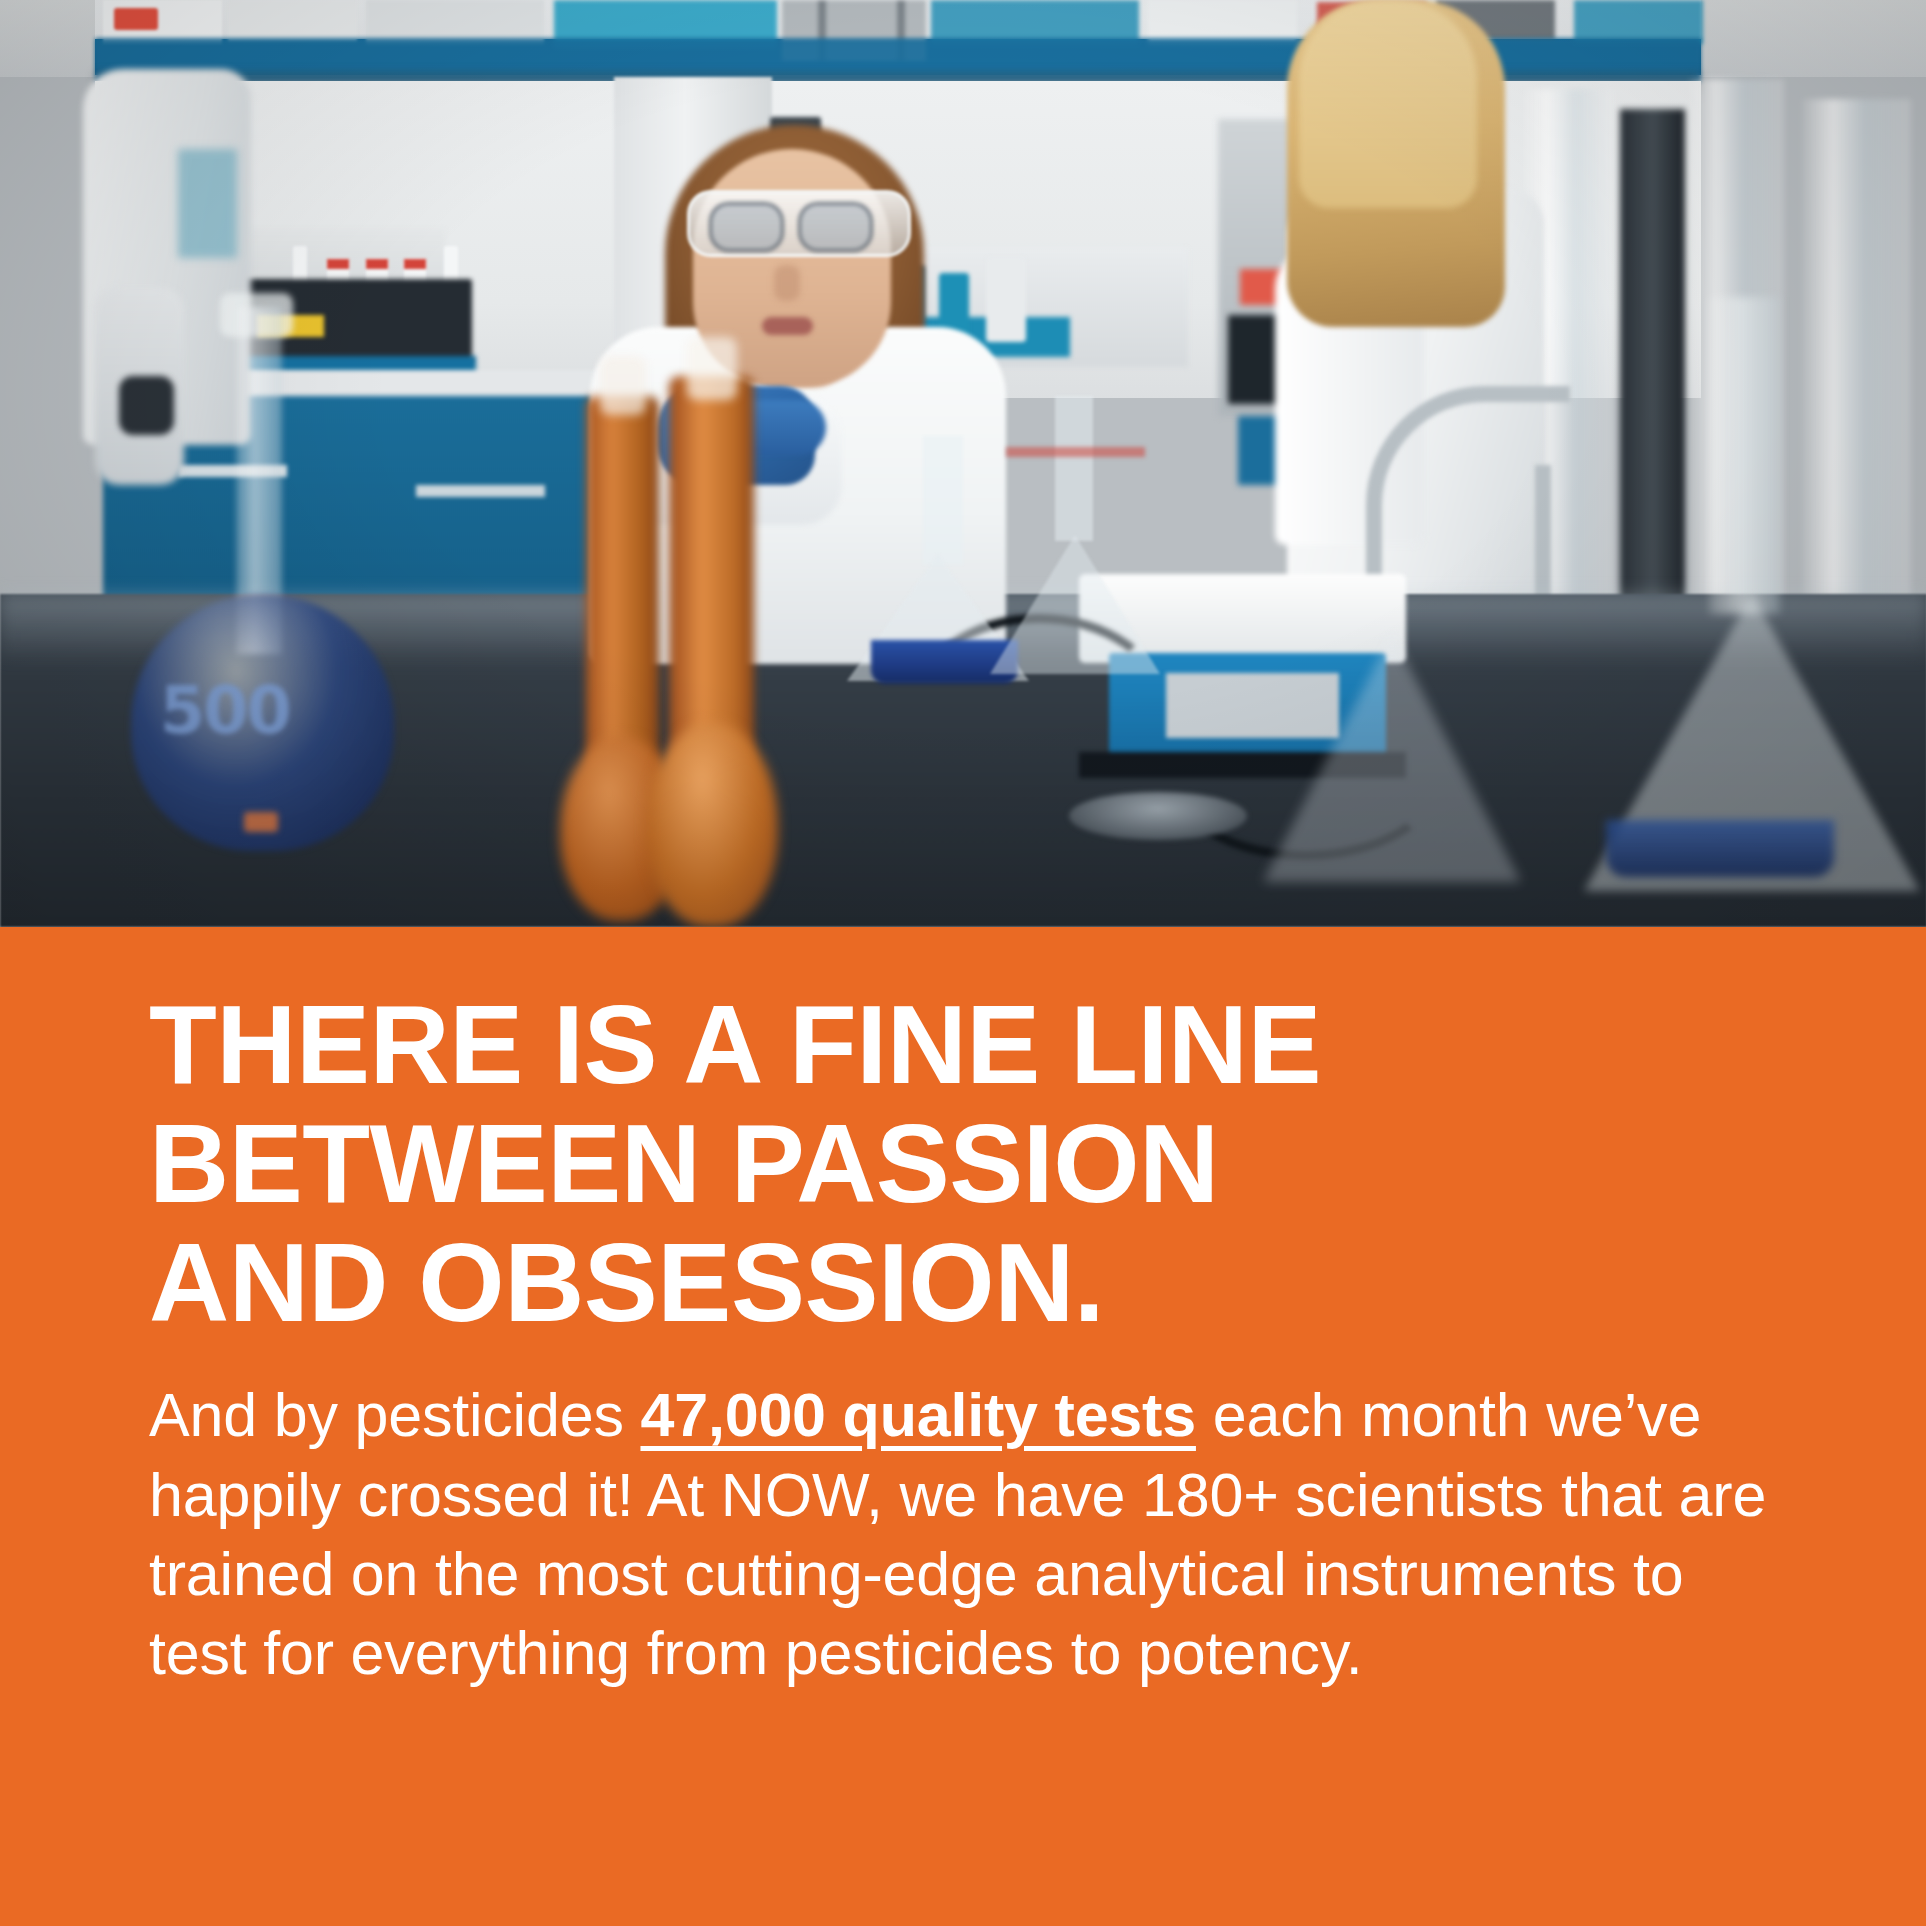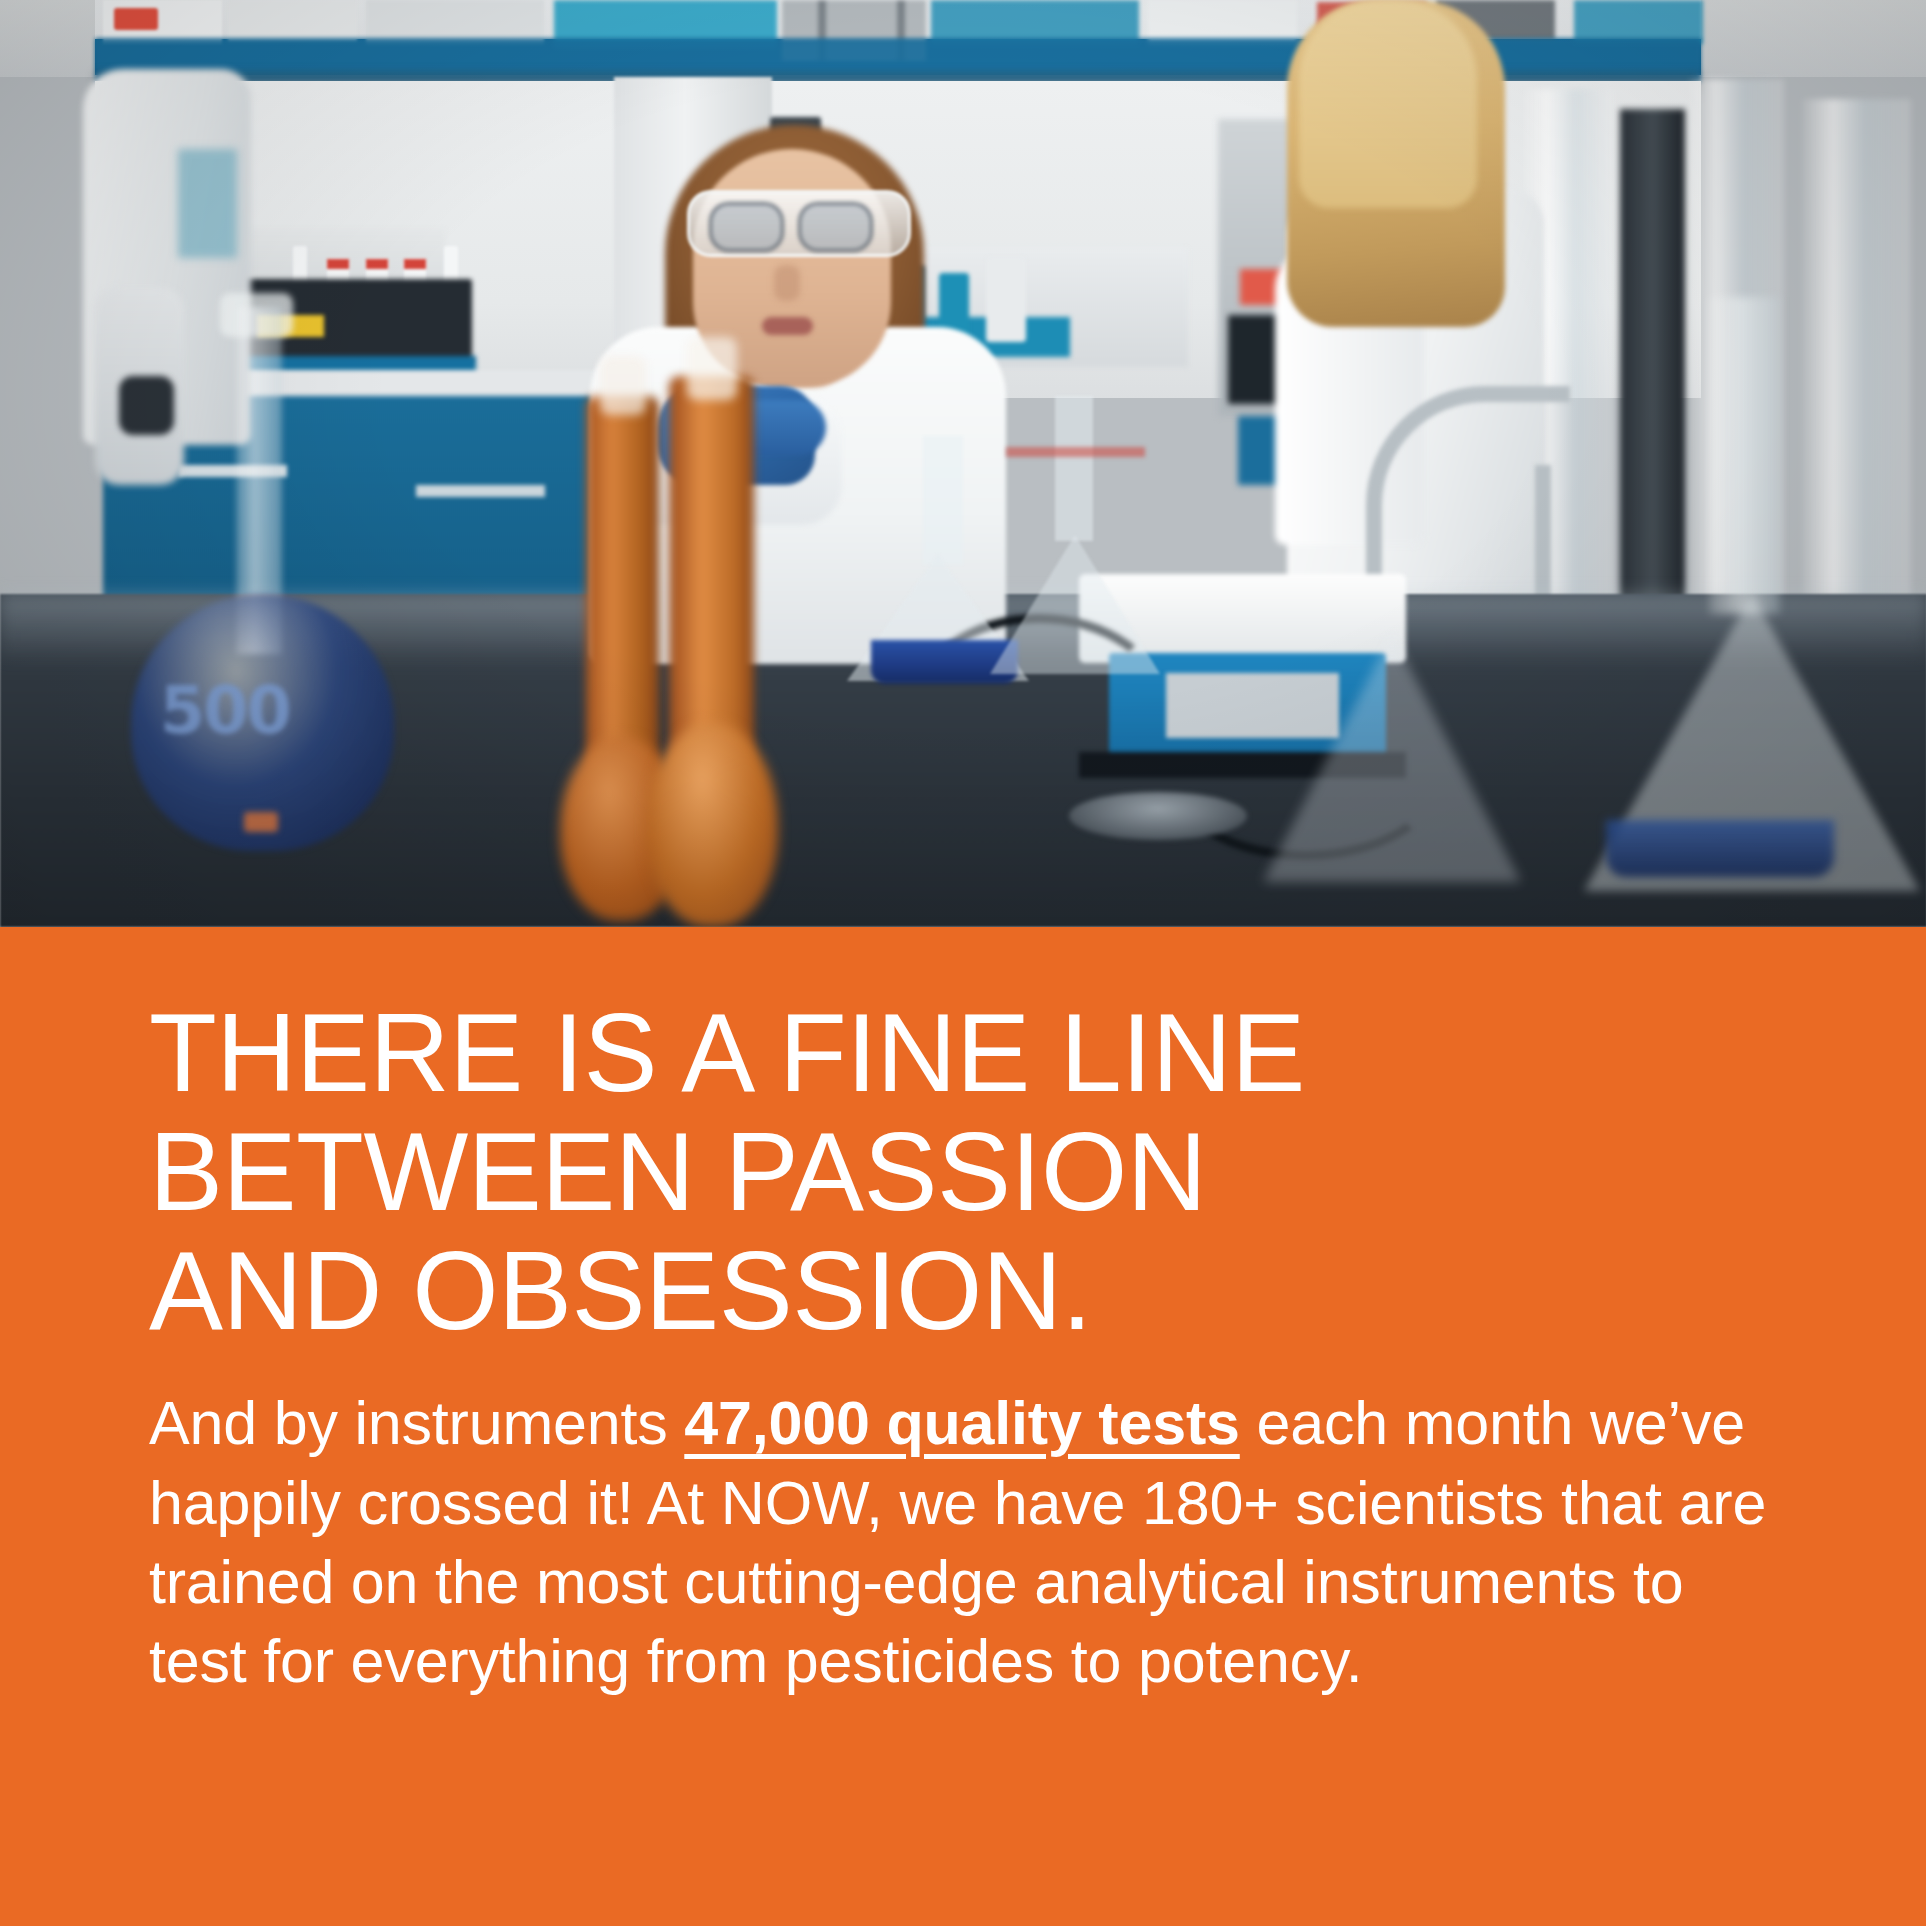--- a/index.html
+++ b/index.html
@@ -488,25 +488,25 @@
   }
   .panel-inner {
     position: absolute;
     left: 149px;
     top: 59px;
     width: 1643px;
   }
   .headline {
     color: #ffffff;
     font-family: "Liberation Sans", "DejaVu Sans", sans-serif;
-    font-weight: 400;
+    font-weight: 700;
     font-size: 111px;
     line-height: 1.07;
     letter-spacing: -0.5px;
-    margin: 8px 0 34px 0;
+    margin: 0 0 34px 0;
     text-transform: uppercase;
     white-space: pre-line;
   }
   .body-copy {
     color: #ffffff;
     font-family: "Liberation Sans", "DejaVu Sans", sans-serif;
     font-weight: 400;
     font-size: 61px;
     line-height: 1.30;
     letter-spacing: -0.2px;
@@ -650,19 +650,19 @@
     <div class="layer vignette"></div>
   </div>
 
   <div class="panel">
     <div class="panel-inner">
 
       <h1 class="headline">THERE IS A FINE LINE
 BETWEEN PASSION
 AND OBSESSION.</h1>
 
-      <p class="body-copy"><span>And by instruments </span><span class="hl">47,000 quality tests</span><span> each month we’ve happily crossed it! At NOW, we have 180+ scientists that are trained on the most cutting-edge analytical instruments to test for everything from pesticides to potency.</span></p>
+      <p class="body-copy"><span>And by pesticides </span><span class="hl">47,000 quality tests</span><span> each month we’ve happily crossed it! At NOW, we have 180+ scientists that are trained on the most cutting-edge analytical instruments to test for everything from pesticides to potency.</span></p>
 
     </div>
   </div>
 
 </div>
 
 
 </body></html>

